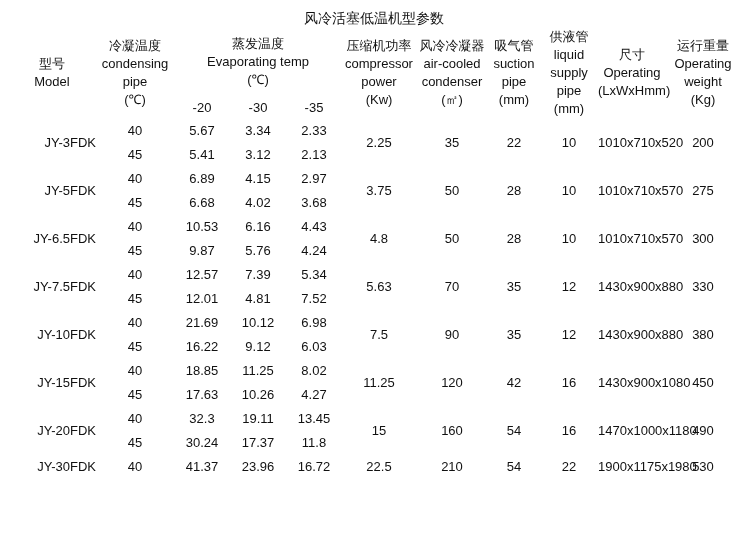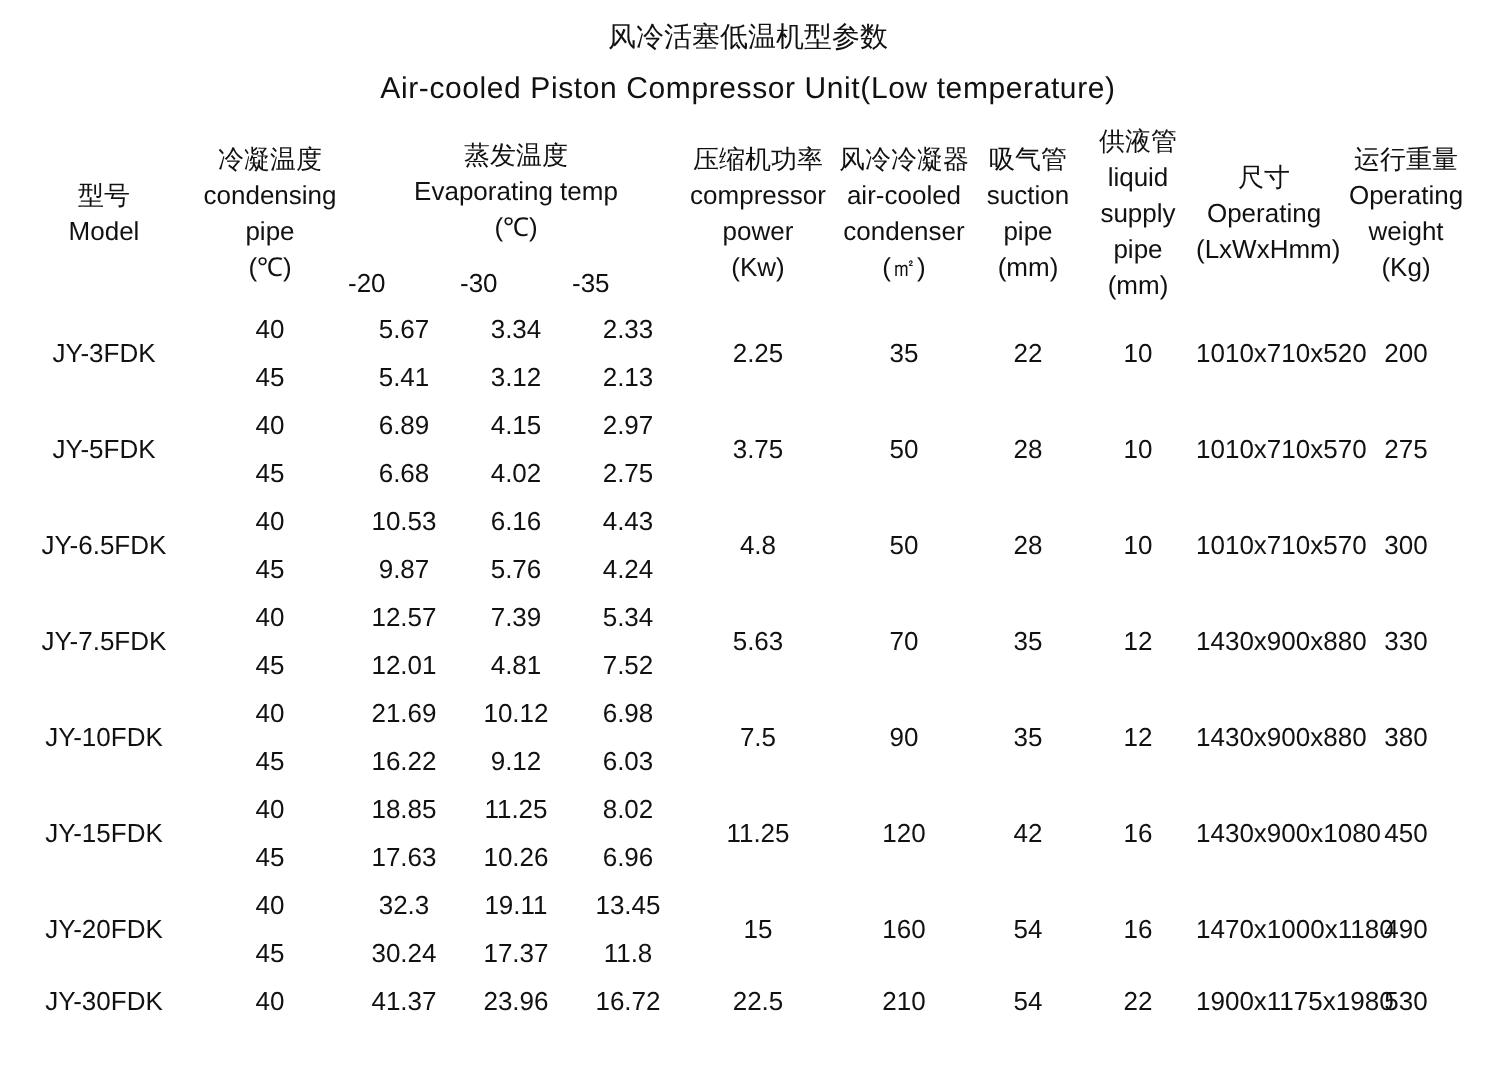--- a/index.html
+++ b/index.html
@@ -66,56 +66,55 @@
     display: block;
     font-size: 13px;
     line-height: 18px;
   }
   .hdr-cell .unit {
     display: block;
     font-size: 13px;
     line-height: 18px;
   }
   .sub-hdr {
-    text-align: left;
+    text-align: center;
     font-size: 13px;
     line-height: 17px;
     color: #111;
     padding-bottom: 2px;
   }
   .cell {
     text-align: center;
     font-size: 13px;
     line-height: 17px;
     color: #111;
     padding: 2px 2px;
     vertical-align: middle;
   }
   .cell-model {
-    text-align: center;
+    text-align: right;
     padding-left: 6px;
     font-size: 13px;
     color: #111;
     vertical-align: middle;
   }
   .subrow td {
     height: 24px;
   }
   .sep-line {
     height: 0;
     border-bottom: 1px solid #cccccc;
   }
 </style>
 </head>
 <body>
 
 <div class="page">
 
   <div class="title-cn">风冷活塞低温机型参数</div>
-  <div class="title-en">Air-cooled Piston Compressor  Unit(Low temperature)</div>
 
   <table class="spec">
     <colgroup>
       <col style="width:88px">
       <col style="width:78px">
       <col style="width:56px">
       <col style="width:56px">
       <col style="width:56px">
       <col style="width:74px">
       <col style="width:72px">
@@ -217,21 +216,21 @@
         <td class="cell" rowspan="2">50</td>
         <td class="cell" rowspan="2">28</td>
         <td class="cell" rowspan="2">10</td>
         <td class="cell" rowspan="2">1010x710x570</td>
         <td class="cell" rowspan="2">275</td>
       </tr>
       <tr class="subrow">
         <td class="cell">45</td>
         <td class="cell">6.68</td>
         <td class="cell">4.02</td>
-        <td class="cell">2.75</td>
+        <td class="cell">3.68</td>
       </tr>
       <tr>
           <td colspan="11" class="sep-line"></td>
         </tr>
 
       <tr class="subrow">
         <td class="cell cell-model" rowspan="2">JY-6.5FDK</td>
         <td class="cell">40</td>
         <td class="cell">10.53</td>
         <td class="cell">6.16</td>
@@ -309,21 +308,21 @@
         <td class="cell" rowspan="2">120</td>
         <td class="cell" rowspan="2">42</td>
         <td class="cell" rowspan="2">16</td>
         <td class="cell" rowspan="2">1430x900x1080</td>
         <td class="cell" rowspan="2">450</td>
       </tr>
       <tr class="subrow">
         <td class="cell">45</td>
         <td class="cell">17.63</td>
         <td class="cell">10.26</td>
-        <td class="cell">6.96</td>
+        <td class="cell">4.27</td>
       </tr>
       <tr>
           <td colspan="11" class="sep-line"></td>
         </tr>
 
       <tr class="subrow">
         <td class="cell cell-model" rowspan="2">JY-20FDK</td>
         <td class="cell">40</td>
         <td class="cell">32.3</td>
         <td class="cell">19.11</td>

